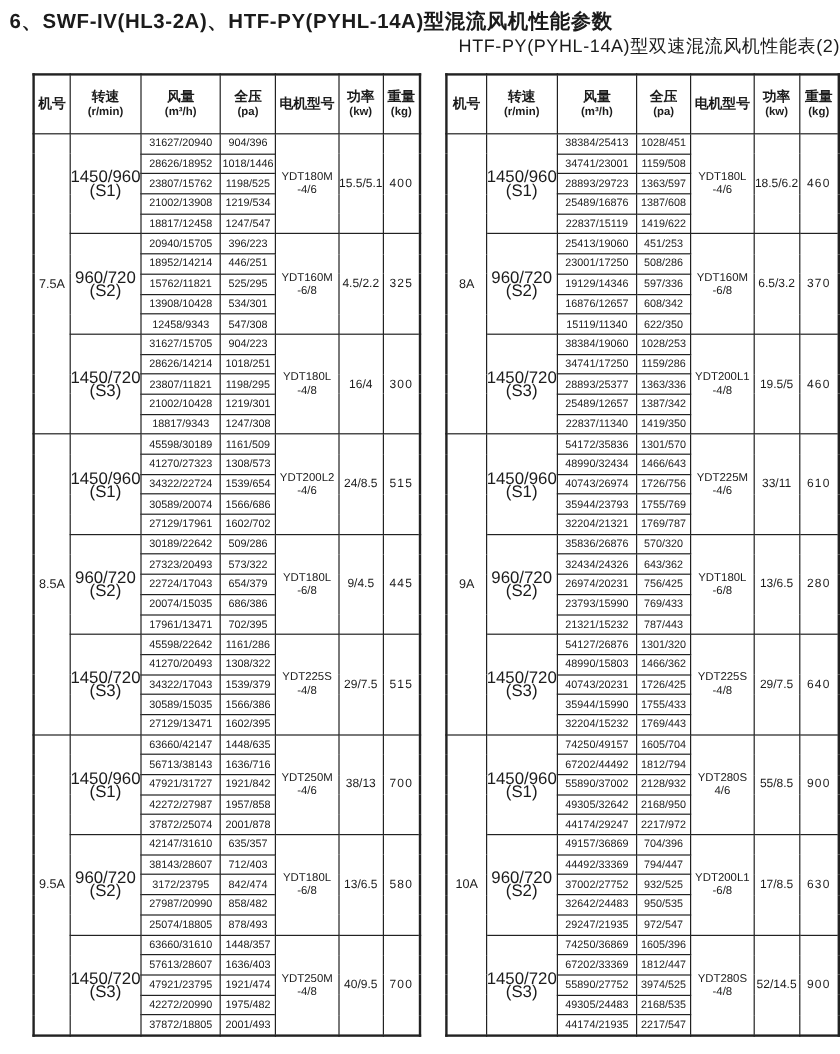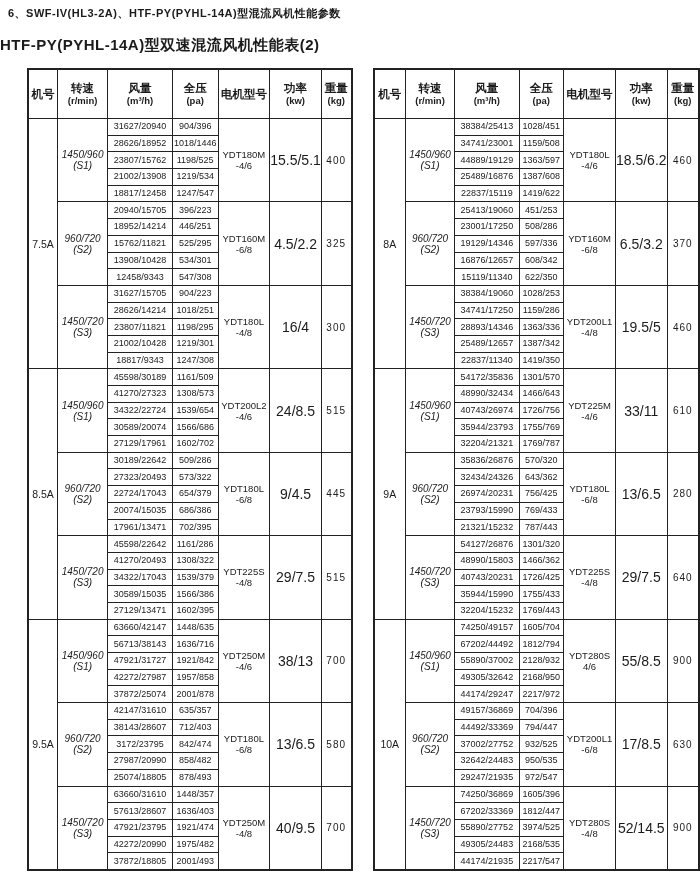--- a/index.html
+++ b/index.html
@@ -1,29 +1,29 @@
 <!DOCTYPE html>
 <html><head>
 <meta charset="utf-8">
 <style>
   html,body{margin:0;padding:0;background:#fff;}
   body{width:700px;height:878px;font-family:"Liberation Sans",sans-serif;color:#1b1b1b;overflow:hidden;}
-  .title{padding:6px 0 0 8px;font-size:11px;font-weight:bold;letter-spacing:.5px;}
-  .subtitle{text-align:left;font-size:15px;font-weight:700;margin-top:15px;letter-spacing:.5px;}
+  .title{padding:6px 0 0 8px;font-size:17px;font-weight:bold;letter-spacing:.5px;}
+  .subtitle{text-align:right;font-size:15px;font-weight:400;letter-spacing:.5px;}
   .tables{display:flex;gap:20px;margin:13px 0 0 27px;align-items:flex-end;}
   table{border-collapse:collapse;table-layout:fixed;border:2px solid #222;}
   th,td{border:1px solid #222;text-align:center;vertical-align:middle;padding:0;overflow:hidden;white-space:nowrap;}
   th{height:48px;font-weight:bold;}
   .h-label{font-size:11.5px;line-height:13px;}
   .h-unit{font-size:9.5px;font-weight:bold;line-height:11px;}
   td.data{font-size:9px;height:15.7px;line-height:11px;}
   td.model{font-size:10.5px;}
-  td.speed{font-size:10px;line-height:11px;font-style:italic;}
+  td.speed{font-size:14px;line-height:11px;}
   td.motor{font-size:9.5px;line-height:11px;}
-  td.power{font-size:14px;}
+  td.power{font-size:10px;}
   td.weight{font-size:10px;letter-spacing:1px;}
 </style>
 </head>
 <body>
 
 <div class="page">
   <div class="title">6、SWF-IV(HL3-2A)、HTF-PY(PYHL-14A)型混流风机性能参数</div>
   <div class="subtitle">HTF-PY(PYHL-14A)型双速混流风机性能表(2)</div>
   <div class="tables">
     <div>
@@ -399,21 +399,21 @@
                 <div>-4/6</div>
               </td>
               <td class="power" rowspan="5">18.5/6.2</td>
               <td class="weight" rowspan="5">460</td>
             </tr>
             <tr>
               <td class="data">34741/23001</td>
               <td class="data">1159/508</td>
             </tr>
             <tr>
-              <td class="data">44889/19129</td>
+              <td class="data">28893/29723</td>
               <td class="data">1363/597</td>
             </tr>
             <tr>
               <td class="data">25489/16876</td>
               <td class="data">1387/608</td>
             </tr>
             <tr>
               <td class="data">22837/15119</td>
               <td class="data">1419/622</td>
             </tr>
@@ -459,21 +459,21 @@
                 <div>-4/8</div>
               </td>
               <td class="power" rowspan="5">19.5/5</td>
               <td class="weight" rowspan="5">460</td>
             </tr>
             <tr>
               <td class="data">34741/17250</td>
               <td class="data">1159/286</td>
             </tr>
             <tr>
-              <td class="data">28893/14346</td>
+              <td class="data">28893/25377</td>
               <td class="data">1363/336</td>
             </tr>
             <tr>
               <td class="data">25489/12657</td>
               <td class="data">1387/342</td>
             </tr>
             <tr>
               <td class="data">22837/11340</td>
               <td class="data">1419/350</td>
             </tr>

